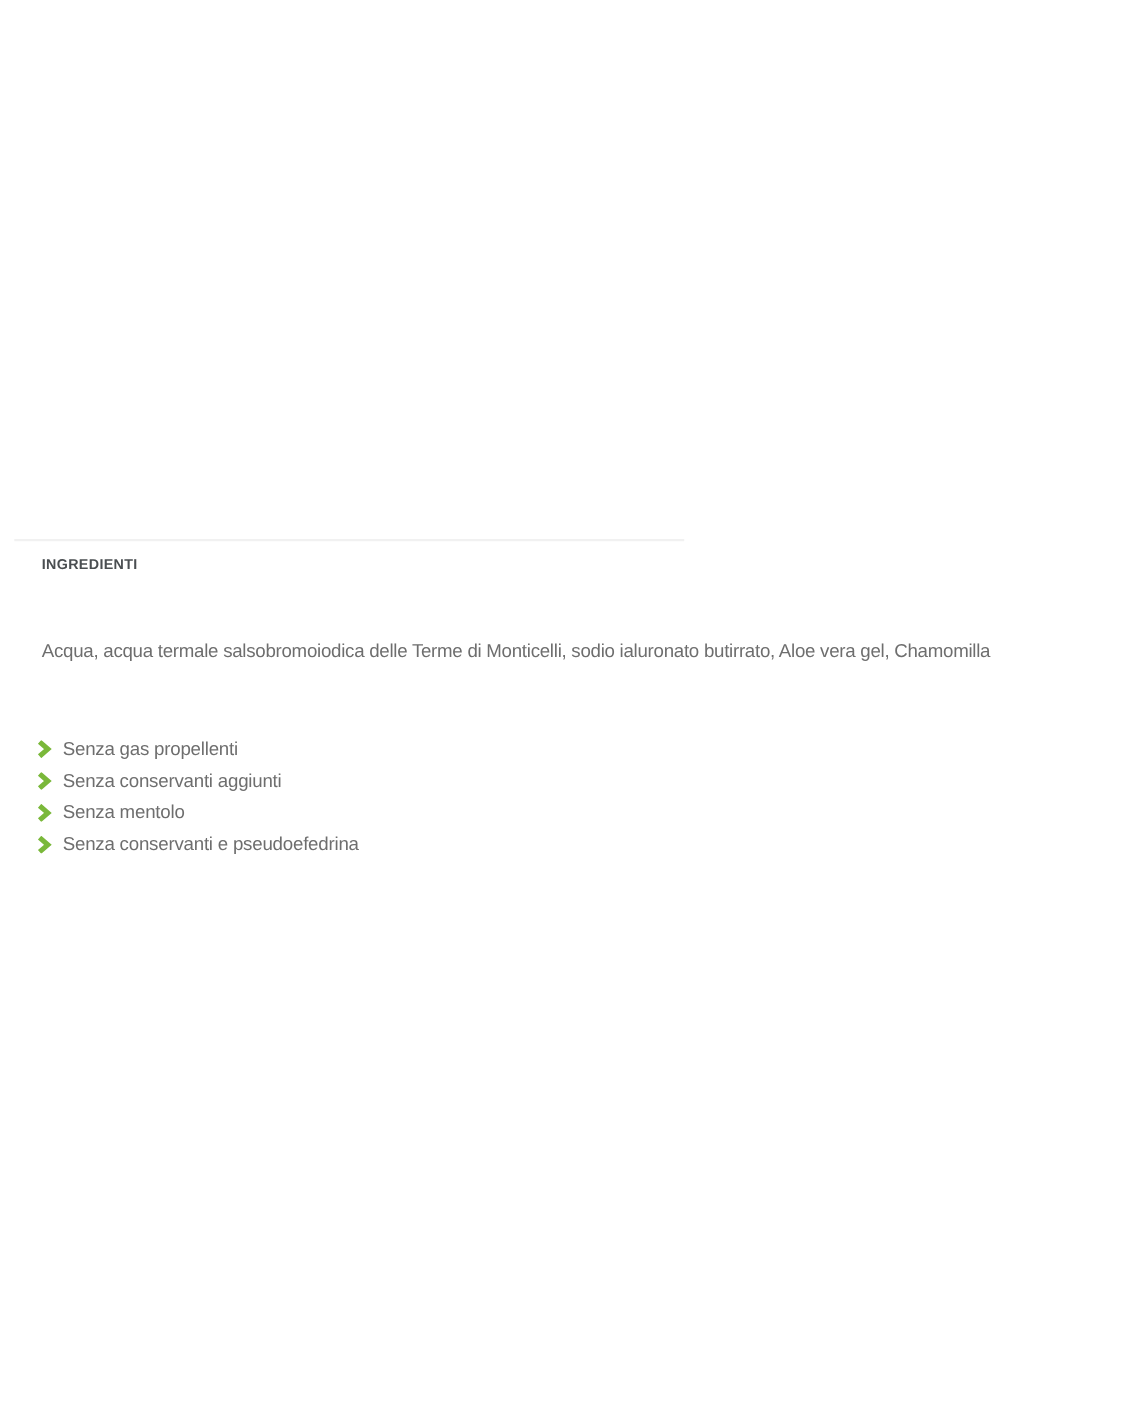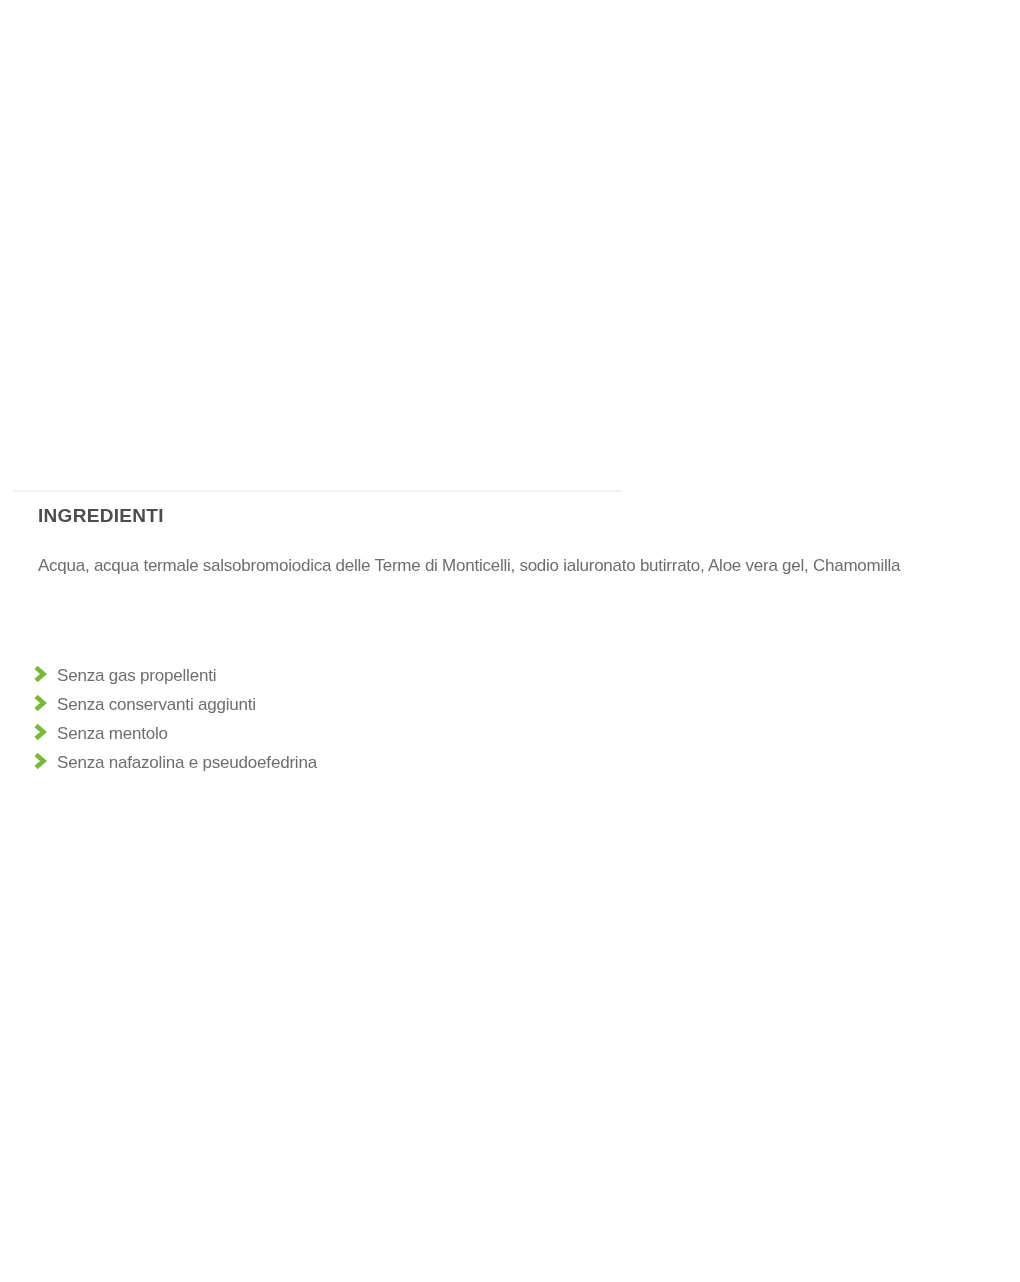--- a/index.html
+++ b/index.html
@@ -21,45 +21,47 @@
     top: 490px;
     width: 609px;
     height: 2px;
     background: var(--divider-color, #f1f1f1);
   }
   .section-title {
     position: absolute;
     left: 38px;
     top: 505px;
     margin: 0;
-    font-size: 19px;
+    font-size: 13px;
     font-weight: 700;
     letter-spacing: 0.3px;
     color: var(--title-color, #4a4e51);
   }
   .paragraph {
     position: absolute;
     left: 38px;
     top: 551px;
     width: 965px;
     font-size: 17px;
     line-height: 29px;
     letter-spacing: -0.25px;
     color: var(--body-color, #6e6e6e);
   }
   .paragraph .line {
     white-space: nowrap;
+    margin-top: 26px;
   }
   .features {
     position: absolute;
     left: 33px;
     top: 666px;
   }
   .feature-row {
     display: flex;
+    align-items: center;
     height: 29px;
   }
   .chevron {
     width: 15px;
     height: 16px;
     flex: 0 0 15px;
     margin-right: 9px;
     display: block;
   }
   .chevron path {
@@ -108,17 +110,17 @@
       <svg class="chevron" viewBox="0 0 15 16">
         <path d="M3,1.5 L10.5,8 L3,14.5"></path>
       </svg>
       <span class="feature-label">Senza mentolo</span>
     </div>
 
     <div class="feature-row">
       <svg class="chevron" viewBox="0 0 15 16">
         <path d="M3,1.5 L10.5,8 L3,14.5"></path>
       </svg>
-      <span class="feature-label">Senza nafazolina e pseudoefedrina</span>
+      <span class="feature-label">Senza conservanti e pseudoefedrina</span>
     </div>
 
   </div>
 </div>
 
 </body></html>

